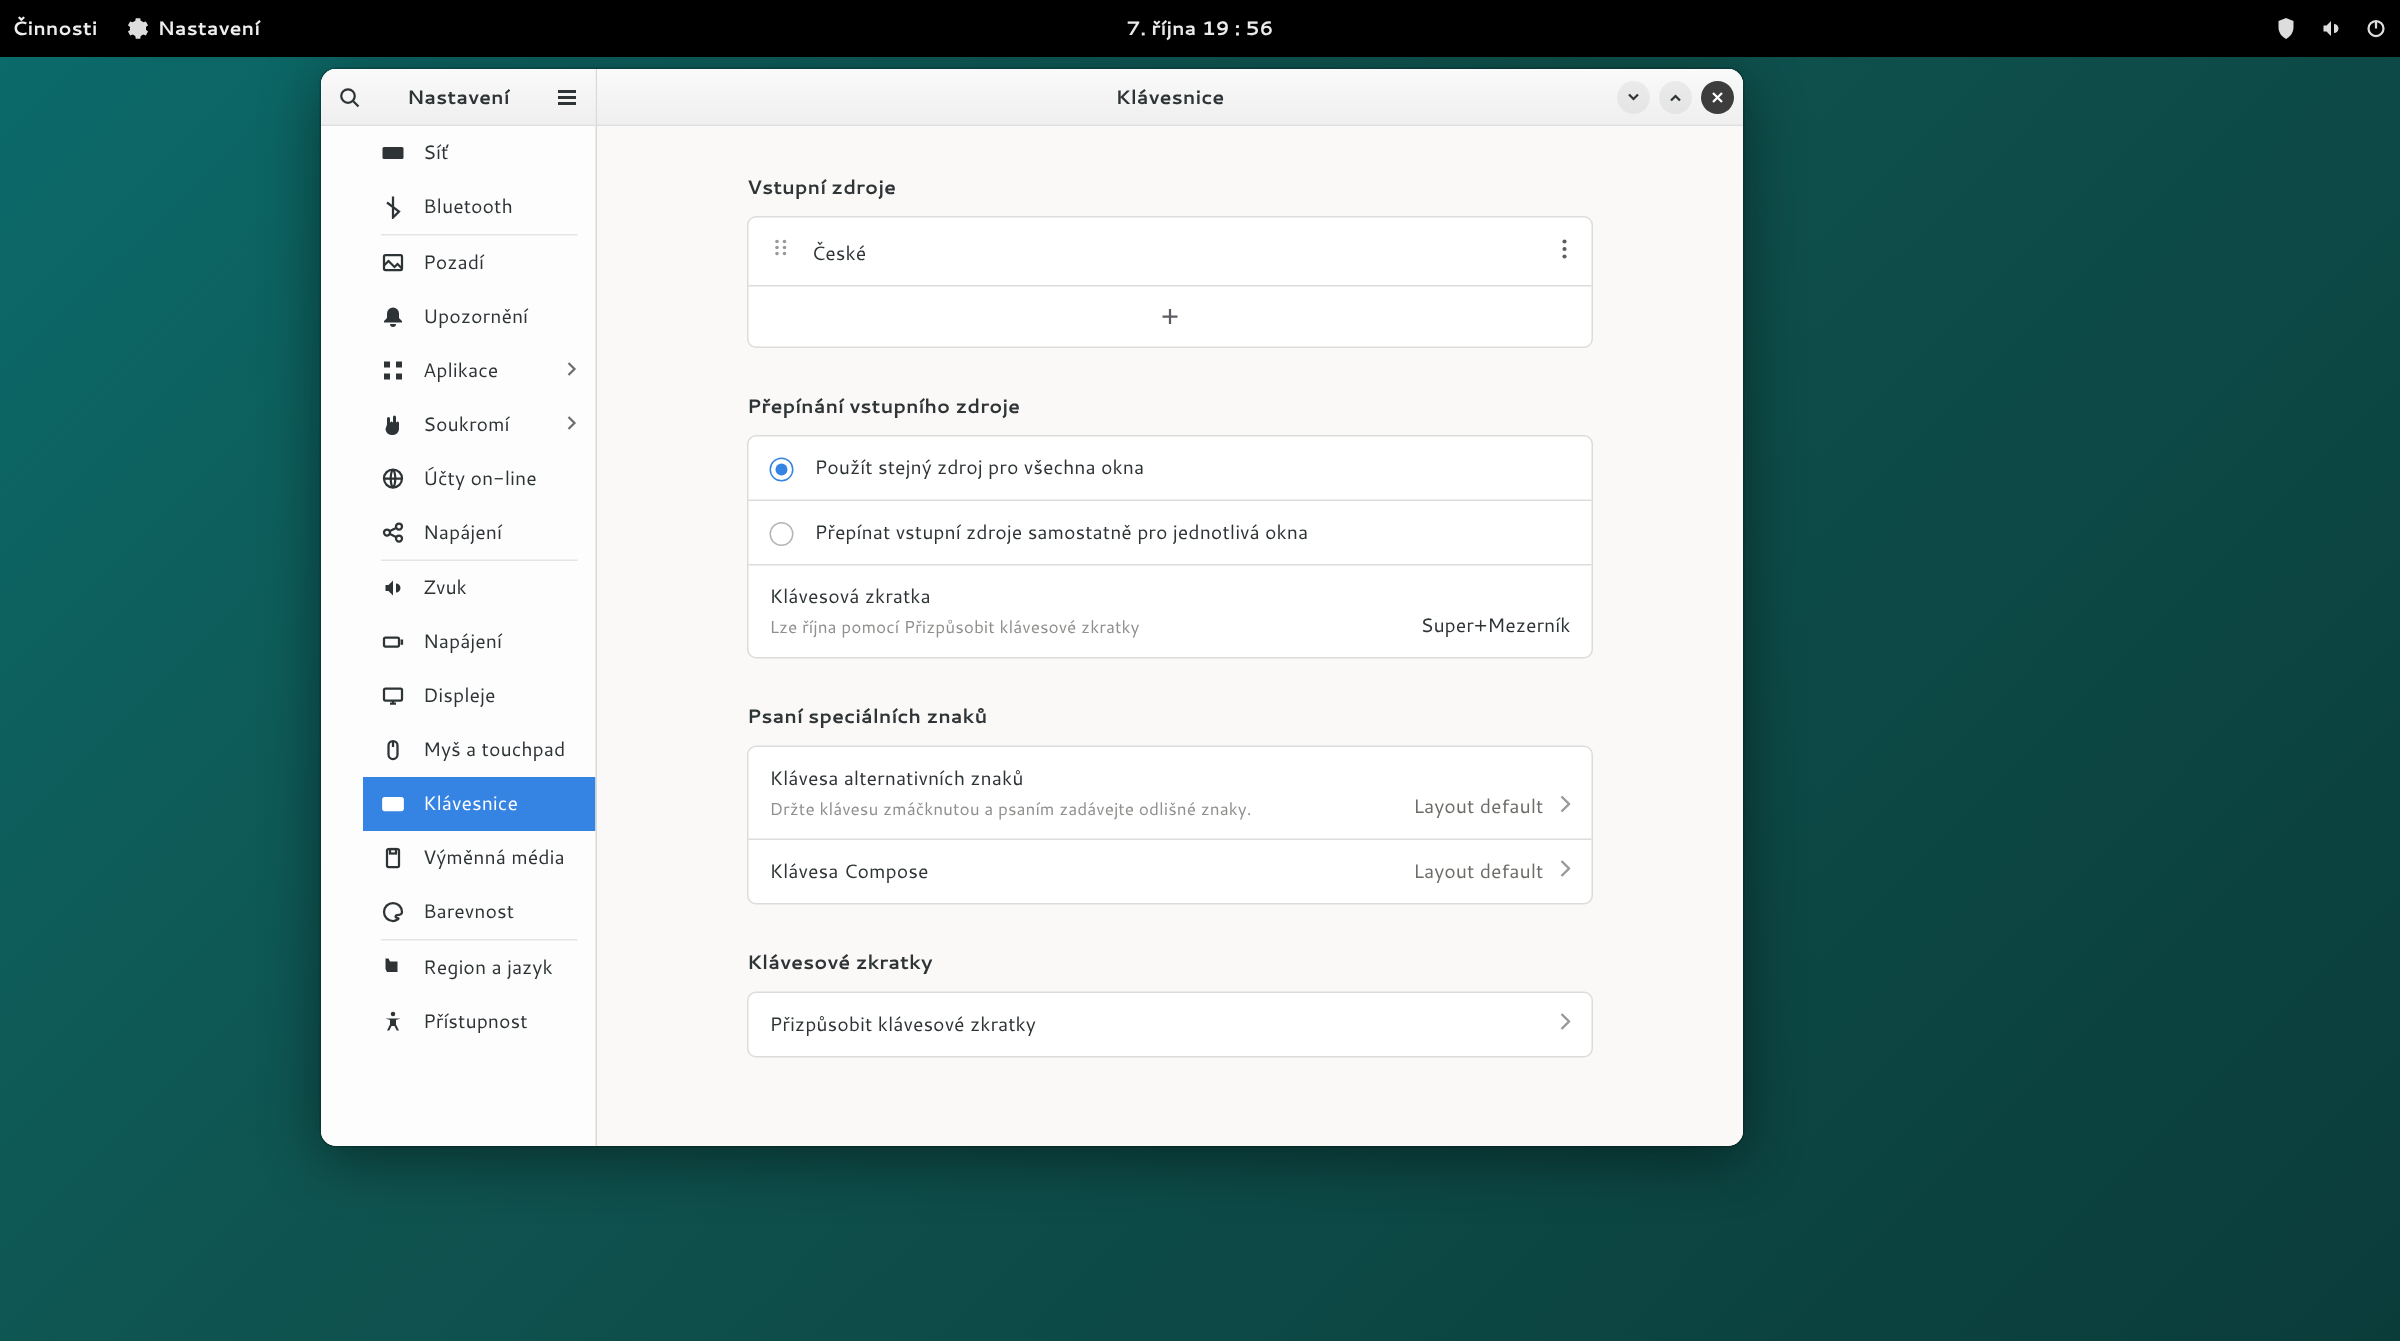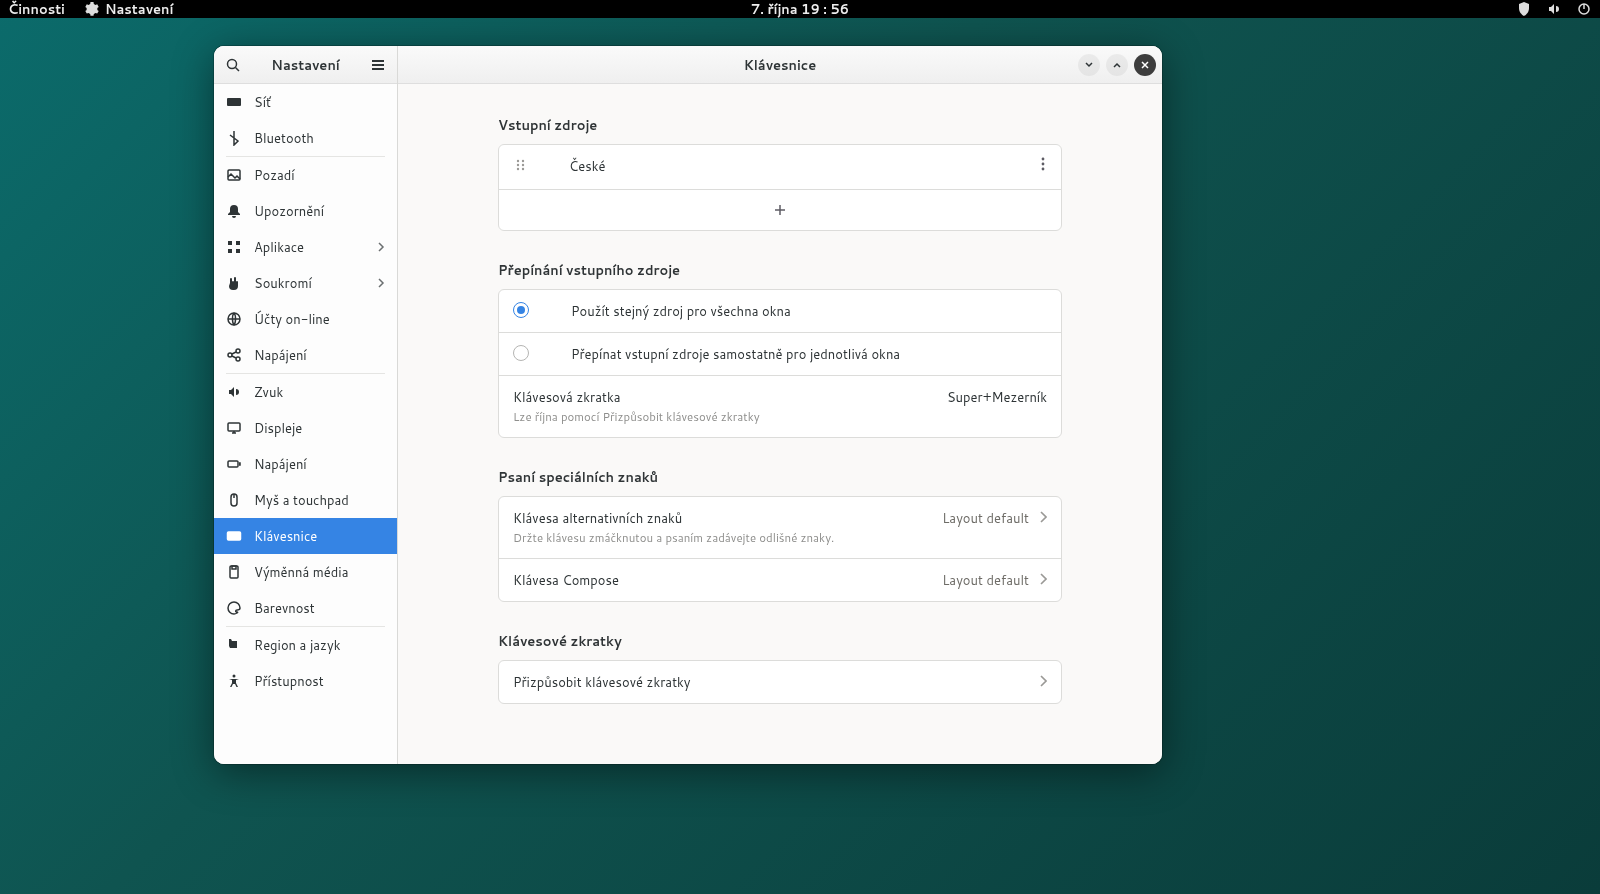--- a/index.html
+++ b/index.html
@@ -10,21 +10,21 @@
     height: 894px;
     overflow: hidden;
     position: relative;
     font-size: 13px;
     color: #2e3436;
   }
   
   .top-panel {
     background: #000;
     color: #eee;
-    height: 18px;
+    height: 38px;
     display: flex;
     align-items: center;
     padding: 0 8px;
     font-size: 13px;
     font-weight: 600;
   }
   .top-panel .left { display: flex; align-items: center; gap: 18px; }
   .top-panel .center { position: absolute; left: 50%; transform: translateX(-50%); }
   .top-panel .right { margin-left: auto; display: flex; align-items: center; gap: 14px; }
   .top-panel .app { display: flex; align-items: center; gap: 6px; }
@@ -69,20 +69,21 @@
     position: absolute; left: 0; right: 0;
     text-align: center;
     font-weight: 700;
     font-size: 13px;
     color: #2e3436;
     pointer-events: none;
   }
   .sidebar-list {
     overflow-y: auto;
     flex: 1;
+    padding-left: 28px;
   }
   .sidebar-item {
     display: flex;
     align-items: center;
     height: 36px;
     padding: 0 12px;
     gap: 12px;
     font-size: 13px;
     cursor: default;
     color: #2e3436;
@@ -134,25 +135,24 @@
     margin: 6px 0 10px 0;
     color: #2f3436;
   }
   .section-h.mt { margin-top: 30px; }
   .list-box {
     border: 1px solid #dcdcda;
     border-radius: 6px;
     background: #fff;
   }
   .lb-row {
-    display: flex; align-items:flex-start;
+    display: flex; align-items:flex-end;
     padding: 12px 14px;
     min-height: 40px;
     font-size: 13px;
-    gap: 28px;
   }
   .lb-row + .lb-row { border-top: 1px solid #dcdcda; }
   .lb-row .drag {
     color:#9a9996;
     margin-right: 12px;
   }
   .lb-row .grow { flex:1; }
   .kebab { color:#5e5c64; padding:0 2px;}
   .lb-add { justify-content:center; color:#5e5c64;}
   .radio {
@@ -321,34 +321,34 @@
           <span class="icon">
             <svg class="i16" viewBox="0 0 16 16" fill="#2e3436">
               <path d="M3 6h2l3-3v10l-3-3H3zM10 5a3 3 0 010 6z"></path>
             </svg>
           </span>
           <span>Zvuk</span>
         </div>
         <div class="sidebar-item">
           <span class="icon">
             <svg class="i16" viewBox="0 0 16 16" fill="none" stroke="#2e3436" stroke-width="1.5">
+              <rect x="2" y="5" width="10" height="6" rx="1"></rect>
+              <path d="M13 7h1v2h-1"></path>
+            </svg>
+          </span>
+          <span>Napájení</span>
+        </div>
+        <div class="sidebar-item">
+          <span class="icon">
+            <svg class="i16" viewBox="0 0 16 16" fill="none" stroke="#2e3436" stroke-width="1.5">
               <rect x="2" y="3" width="12" height="8" rx="1"></rect>
               <path d="M6 13h4M8 11v2"></path>
             </svg>
           </span>
           <span>Displeje</span>
-        </div>
-        <div class="sidebar-item">
-          <span class="icon">
-            <svg class="i16" viewBox="0 0 16 16" fill="none" stroke="#2e3436" stroke-width="1.5">
-              <rect x="2" y="5" width="10" height="6" rx="1"></rect>
-              <path d="M13 7h1v2h-1"></path>
-            </svg>
-          </span>
-          <span>Napájení</span>
         </div>
         <div class="sidebar-item">
           <span class="icon">
             <svg class="i16" viewBox="0 0 16 16" fill="none" stroke="#2e3436" stroke-width="1.5">
               <rect x="5" y="2" width="6" height="12" rx="3"></rect>
               <path d="M8 2v4"></path>
             </svg>
           </span>
           <span>Myš a touchpad</span>
         </div>

